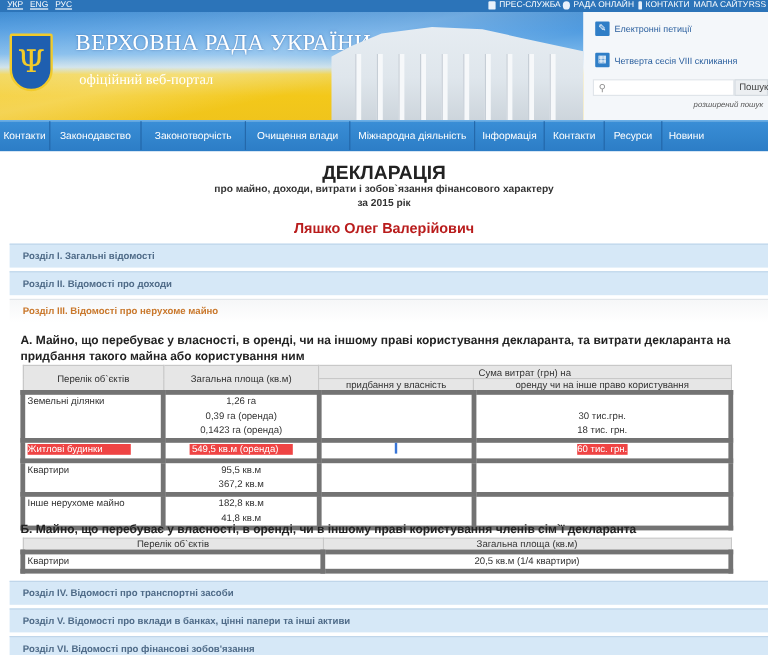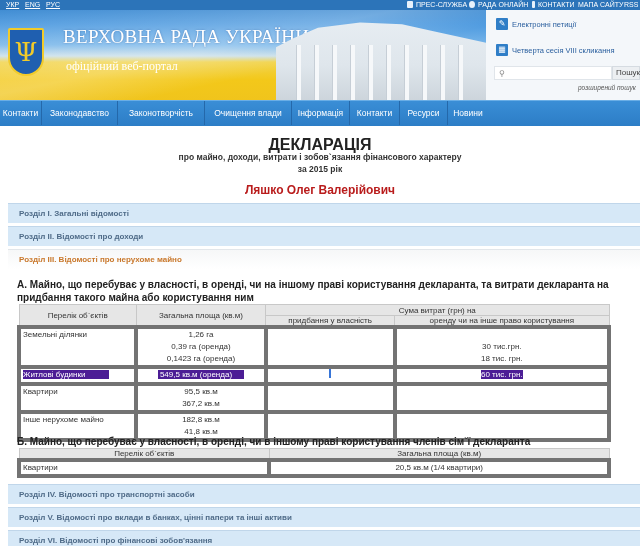--- a/index.html
+++ b/index.html
@@ -94,21 +94,21 @@
     font-size: 8px; font-weight: bold; color: #4f6b88;
   }
   .section.active { background: linear-gradient(180deg, #f6f7f8, #ffffff); color: #c9782c; border-top: 1px solid #e2e6ea; }
 
   .sub-heading { position: absolute; left: 17px; font-weight: bold; font-size: 10px; color: #222; line-height: 13px; }
 
   table.decl { position: absolute; border-collapse: collapse; font-size: 8px; color: #333; }
   table.decl th { background: #e6e6e6; font-weight: normal; border: 1px solid #c8c8c8; height: 11px; padding: 0 2px; text-align: center; }
   table.decl td { border: 4px solid #737373; padding: 0 2px; vertical-align: top; line-height: 12px; }
   table.decl td.c { text-align: center; }
-  .sel { background: #4c1d95; color: #fff; }
+  .sel { background: #ef4444; color: #fff; }
   .cursor { display: inline-block; width: 2px; height: 9px; background: #3875d7; }
 </style>
 </head>
 <body>
 
 <div class="banner">
   <div class="wave"></div>
   <div class="topbar">
     <a class="lang" style="left:6px">УКР</a>
     <a class="lang" style="left:25px">ENG</a>
@@ -161,20 +161,21 @@
   </div>
   <div class="search-btn">Пошук</div>
   <a class="adv-search">розширений пошук</a>
 </div>
 
 <div class="navbar">
   <div class="nav-item" style="width:42px">Контакти</div>
   <div class="nav-item" style="width:76px">Законодавство</div>
   <div class="nav-item" style="width:87px">Законотворчість</div>
   <div class="nav-item" style="width:87px">Очищення влади</div>
+  <div class="nav-item" style="width:104px">Міжнародна діяльність</div>
   <div class="nav-item" style="width:58px">Інформація</div>
   <div class="nav-item" style="width:50px">Контакти</div>
   <div class="nav-item" style="width:48px">Ресурси</div>
   <div class="nav-item" style="width:40px;border-right:none">Новини</div>
 </div>
 
 <div class="doc-title">ДЕКЛАРАЦІЯ</div>
 <div class="doc-sub">про майно, доходи, витрати і зобов`язання фінансового характеру</div>
 <div class="doc-year">за 2015 рік</div>
 <div class="doc-name">Ляшко Олег Валерійович</div>

